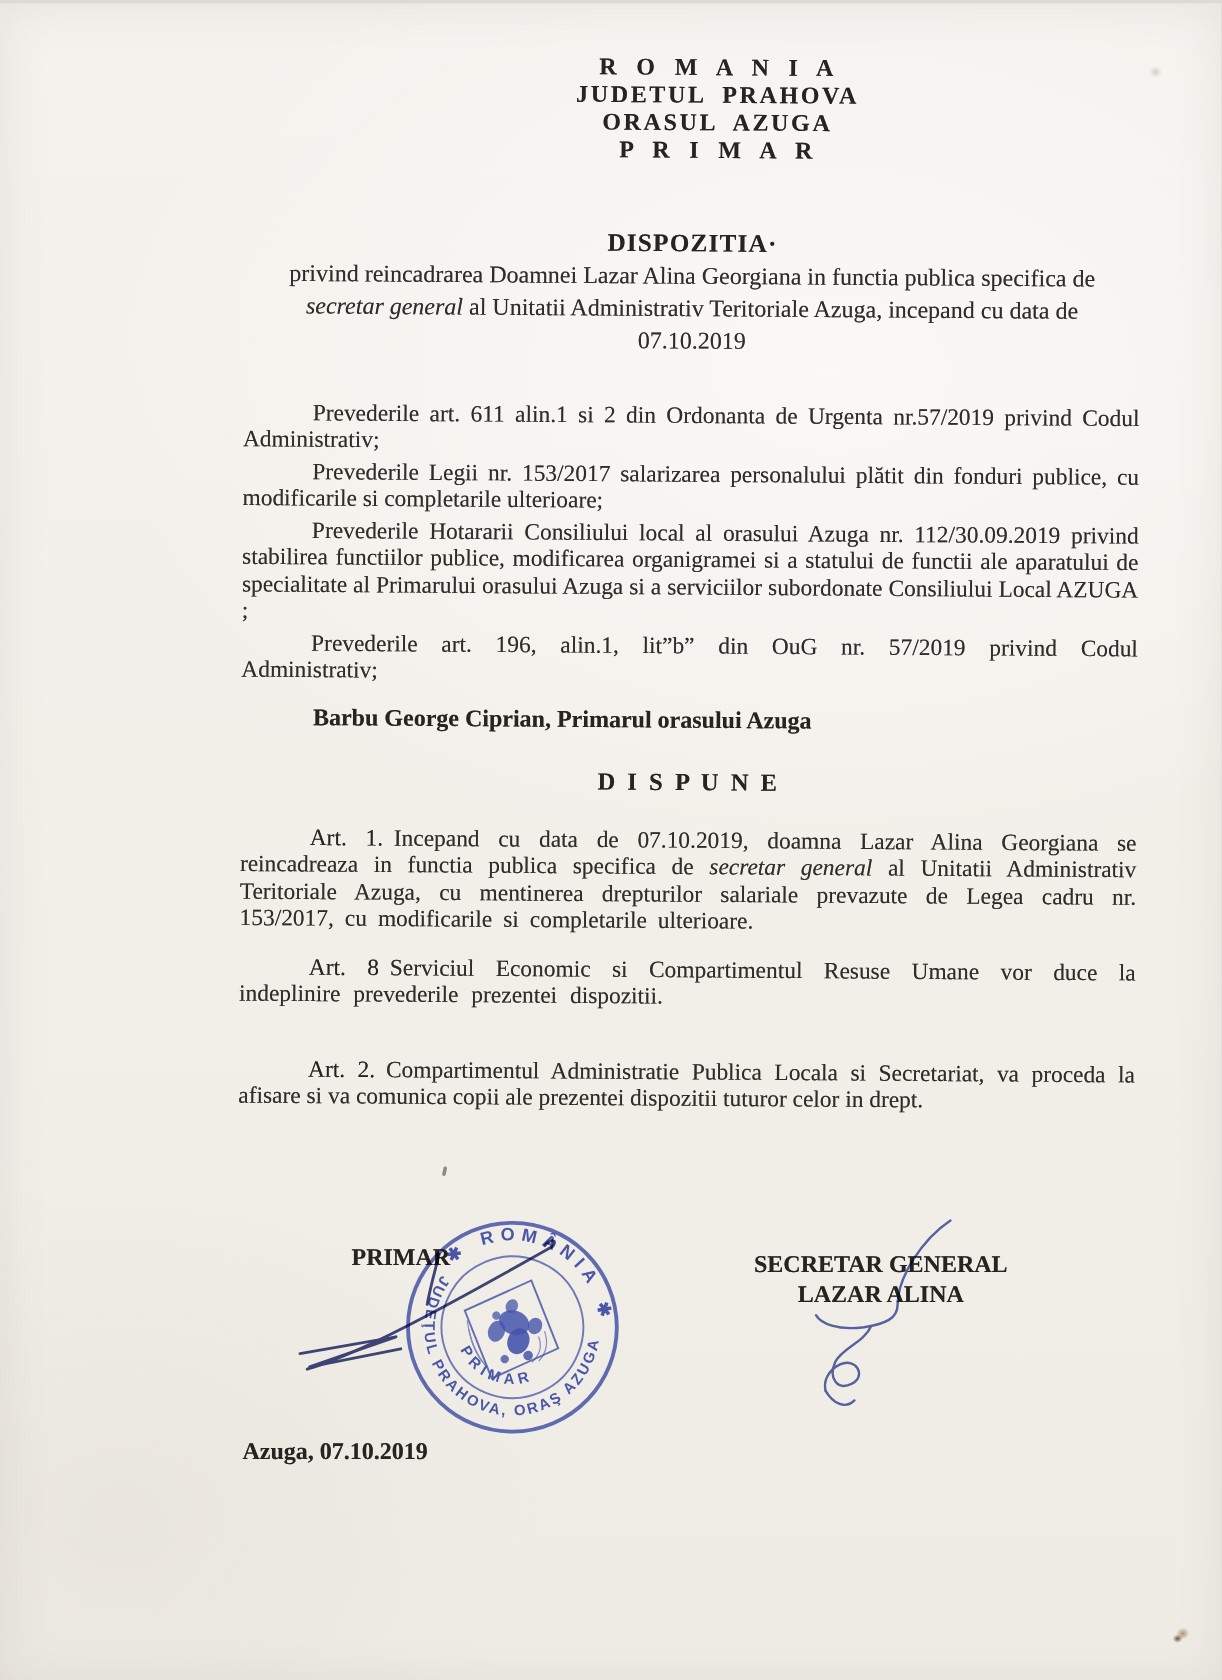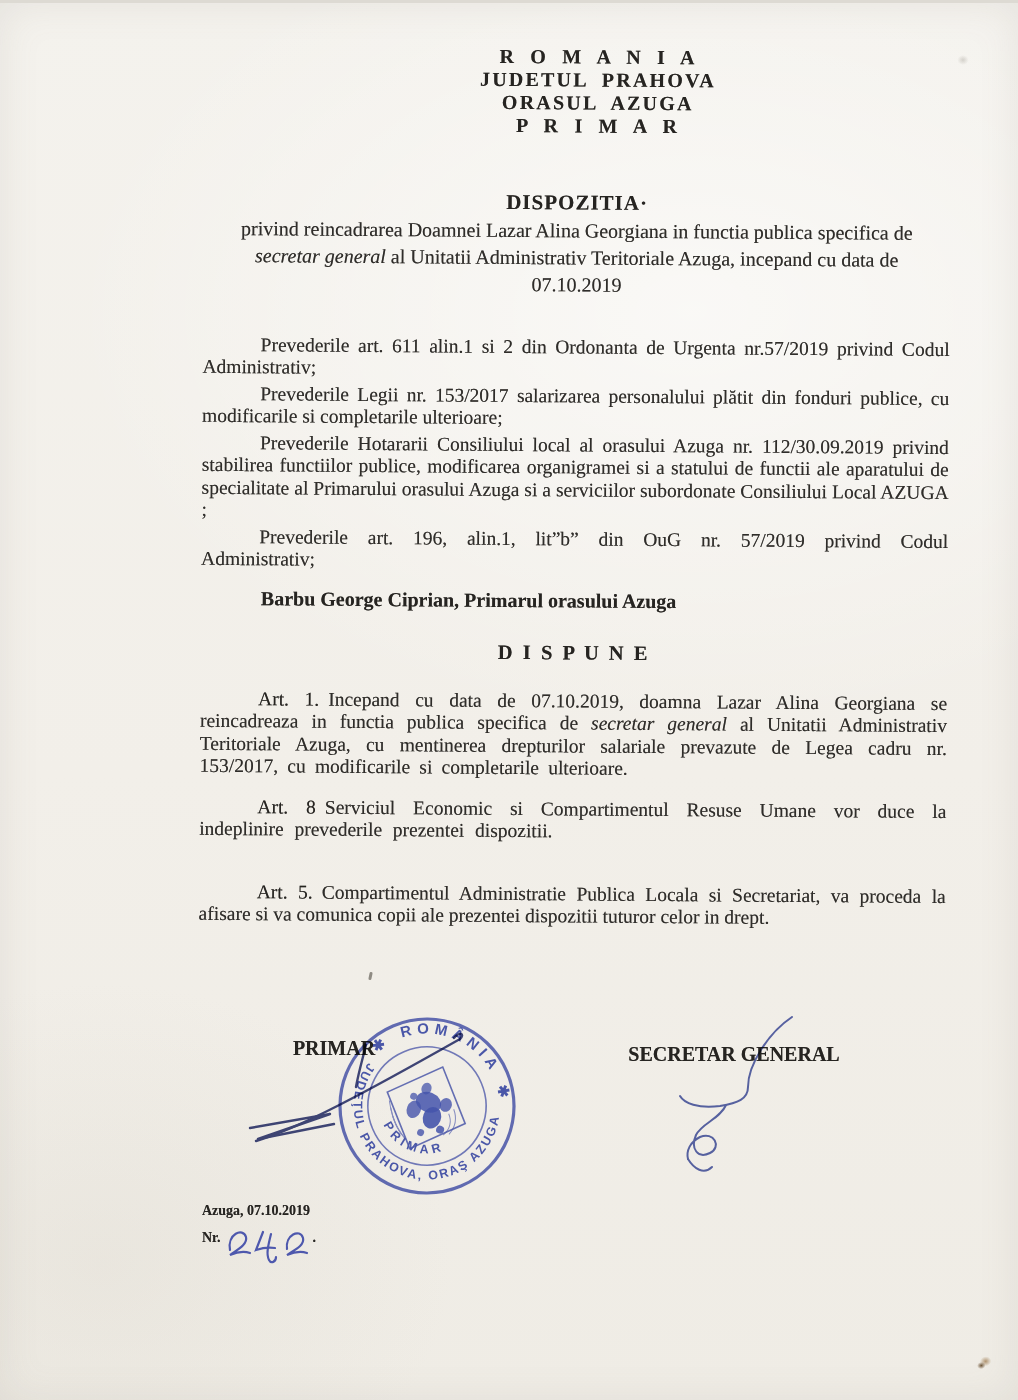--- a/index.html
+++ b/index.html
@@ -40,21 +40,21 @@
   .art .it{font-style:italic;}
   .art-1{word-spacing:.22em;}
   .art-2{word-spacing:.3em;margin-bottom:40px;}
   .sig{position:absolute;width:280px;text-align:center;font-weight:bold;font-size:20px;line-height:25px;color:#262421;text-shadow:0 0 .45px rgba(38,36,33,.55);}
   .sig-left{left:194px;top:1033px;}
   .sig-right{left:594px;top:1039px;}
   .pen{position:absolute;mix-blend-mode:multiply;}
   .pen path{fill:none;stroke-linecap:round;stroke-linejoin:round;}
   .stamp{position:absolute;left:332px;top:1008px;mix-blend-mode:multiply;opacity:.92;}
   .stamp text{font-family:"Liberation Sans",sans-serif;font-weight:bold;fill:#3f4fb4;stroke:none;}
-  .footer{position:absolute;left:202px;top:1194px;font-weight:bold;font-size:14px;line-height:27px;color:#262421;text-shadow:0 0 .45px rgba(38,36,33,.5);}
+  .footer{position:absolute;left:202px;top:1194px;font-weight:bold;font-size:20px;line-height:27px;color:#262421;text-shadow:0 0 .45px rgba(38,36,33,.5);}
   .nr-row{display:flex;align-items:flex-start;height:42px;}
   .nr-row .hand{margin:-2px 2px 0 2px;}
   .mark-apostrophe{position:absolute;left:369px;top:969px;width:3px;height:8px;background:#6e6a61;border-radius:2px;transform:rotate(12deg);opacity:.75;}
   .mark-speck{position:absolute;left:973px;top:1352px;width:20px;height:17px;
     background:radial-gradient(6px 5px at 40% 60%, #6d5436, rgba(109,84,54,0) 70%),
                radial-gradient(8px 7px at 65% 40%, rgba(160,126,84,.8), rgba(160,126,84,0) 70%);
     transform:rotate(-10deg);}
   .mark-smudge{position:absolute;left:952px;top:48px;width:22px;height:18px;
     background:radial-gradient(8px 7px at 50% 50%, rgba(150,145,135,.35), rgba(150,145,135,0) 70%);}
 </style>
@@ -87,29 +87,30 @@
       <p class="para p4">Prevederile art. 196, alin.1, lit”b” din OuG nr. 57/2019 privind Codul Administrativ;</p>
     </div>
 
     <div class="issuer">Barbu George Ciprian, Primarul orasului Azuga</div>
 
     <div class="dispune">D I S P U N E</div>
 
     <div class="articles">
       <p class="art art-1"><span class="lbl">Art. 1.</span><span>Incepand cu data de 07.10.2019, doamna Lazar Alina Georgiana se reincadreaza in functia publica specifica de </span><span class="it">secretar general</span><span> al Unitatii Administrativ Teritoriale Azuga, cu mentinerea drepturilor salariale prevazute de Legea cadru nr. 153/2017, cu modificarile si completarile ulterioare.</span></p>
       <p class="art art-2"><span class="lbl">Art. 8</span><span>Serviciul Economic si Compartimentul Resuse Umane vor duce la indeplinire prevederile prezentei dispozitii.</span></p>
-      <p class="art art-3"><span class="lbl">Art. 5.</span><span>Compartimentul Administratie Publica Locala si Secretariat, va proceda la afisare si va comunica copii ale prezentei dispozitii tuturor celor in drept.</span></p>
+      <p class="art art-3"><span class="lbl">Art. 2.</span><span>Compartimentul Administratie Publica Locala si Secretariat, va proceda la afisare si va comunica copii ale prezentei dispozitii tuturor celor in drept.</span></p>
     </div>
   </div>
 
   <div class="sig sig-left">
     <div>PRIMAR</div>
   </div>
   <div class="sig sig-right">
     <div>SECRETAR GENERAL</div>
+    <div>LAZAR ALINA</div>
   </div>
 
   <svg class="pen" style="left:238px;top:1026px" width="240" height="125" viewBox="0 0 240 125">
     <g stroke="#2e3673" stroke-width="2.4" opacity=".9">
       <path d="M 18,112 C 60,100 130,62 222,10"></path>
       <path d="M 222,10 C 227,5 222,2 216,9"></path>
       <path d="M 12,99 L 92,85 L 20,110 L 96,95"></path>
       <path d="M 128,16 C 124,32 120,46 118,58"></path>
     </g>
   </svg>
@@ -158,31 +159,19 @@
           <path d="M 66,116 Q 76,128 88,134"></path>
           <path d="M 118,94 Q 127,103 121,116"></path>
           <path d="M 121,88 Q 131,99 126,113"></path>
         </g>
       </g>
     </g>
   </svg>
 
   <div class="footer">
     <div>Azuga, 07.10.2019</div>
-    <div class="nr-row">
-      <span>Nr.</span>
-      <svg class="hand" width="88" height="44" viewBox="0 0 88 44">
-        <g fill="none" stroke="#3d49a8" stroke-width="2.2" stroke-linecap="round" opacity=".9">
-          <path d="M 7,28 C 4,12 20,5 23,15 C 25,23 12,29 7,33 C 14,30 21,29 27,31"></path>
-          <path d="M 40,10 L 33,28 C 39,26 46,25 52,26"></path>
-          <path d="M 48,12 C 45,24 43,32 46,38 C 48,42 53,40 53,35"></path>
-          <path d="M 64,27 C 62,13 77,6 80,16 C 82,24 69,29 64,33 C 71,30 78,29 84,31"></path>
-        </g>
-      </svg>
-      <span>.</span>
-    </div>
   </div>
 
   <div class="mark-apostrophe"></div>
   <div class="mark-speck"></div>
   <div class="mark-smudge"></div>
 
 </div>
 
 </body></html>

